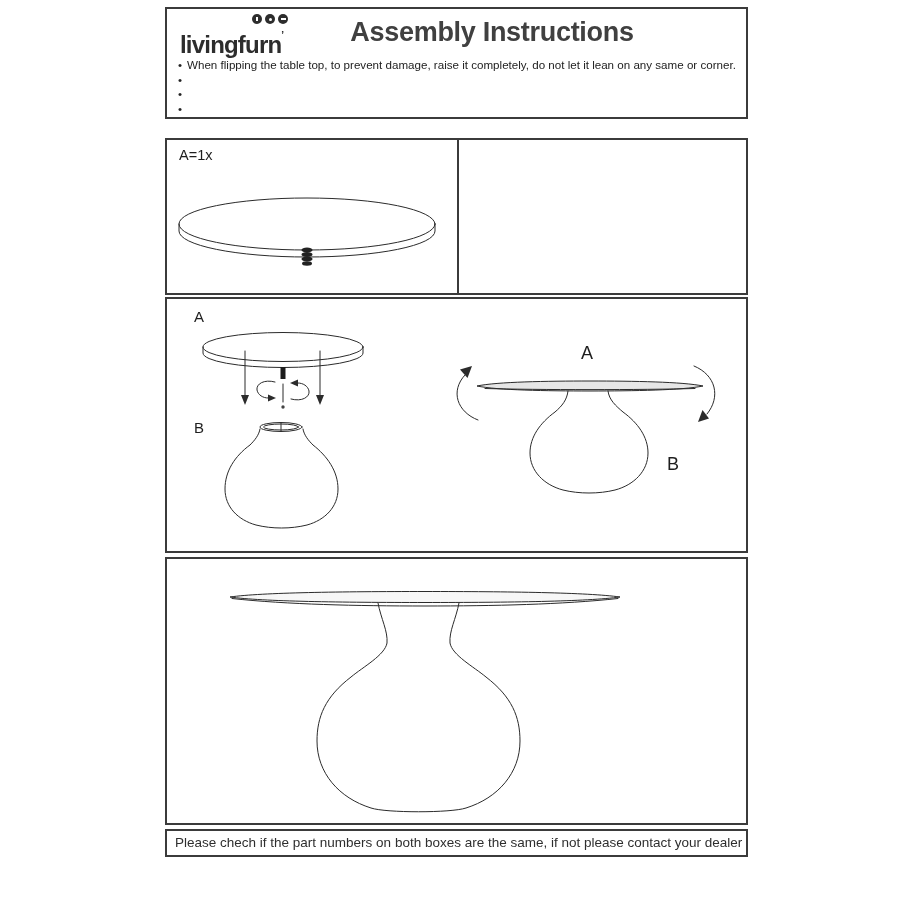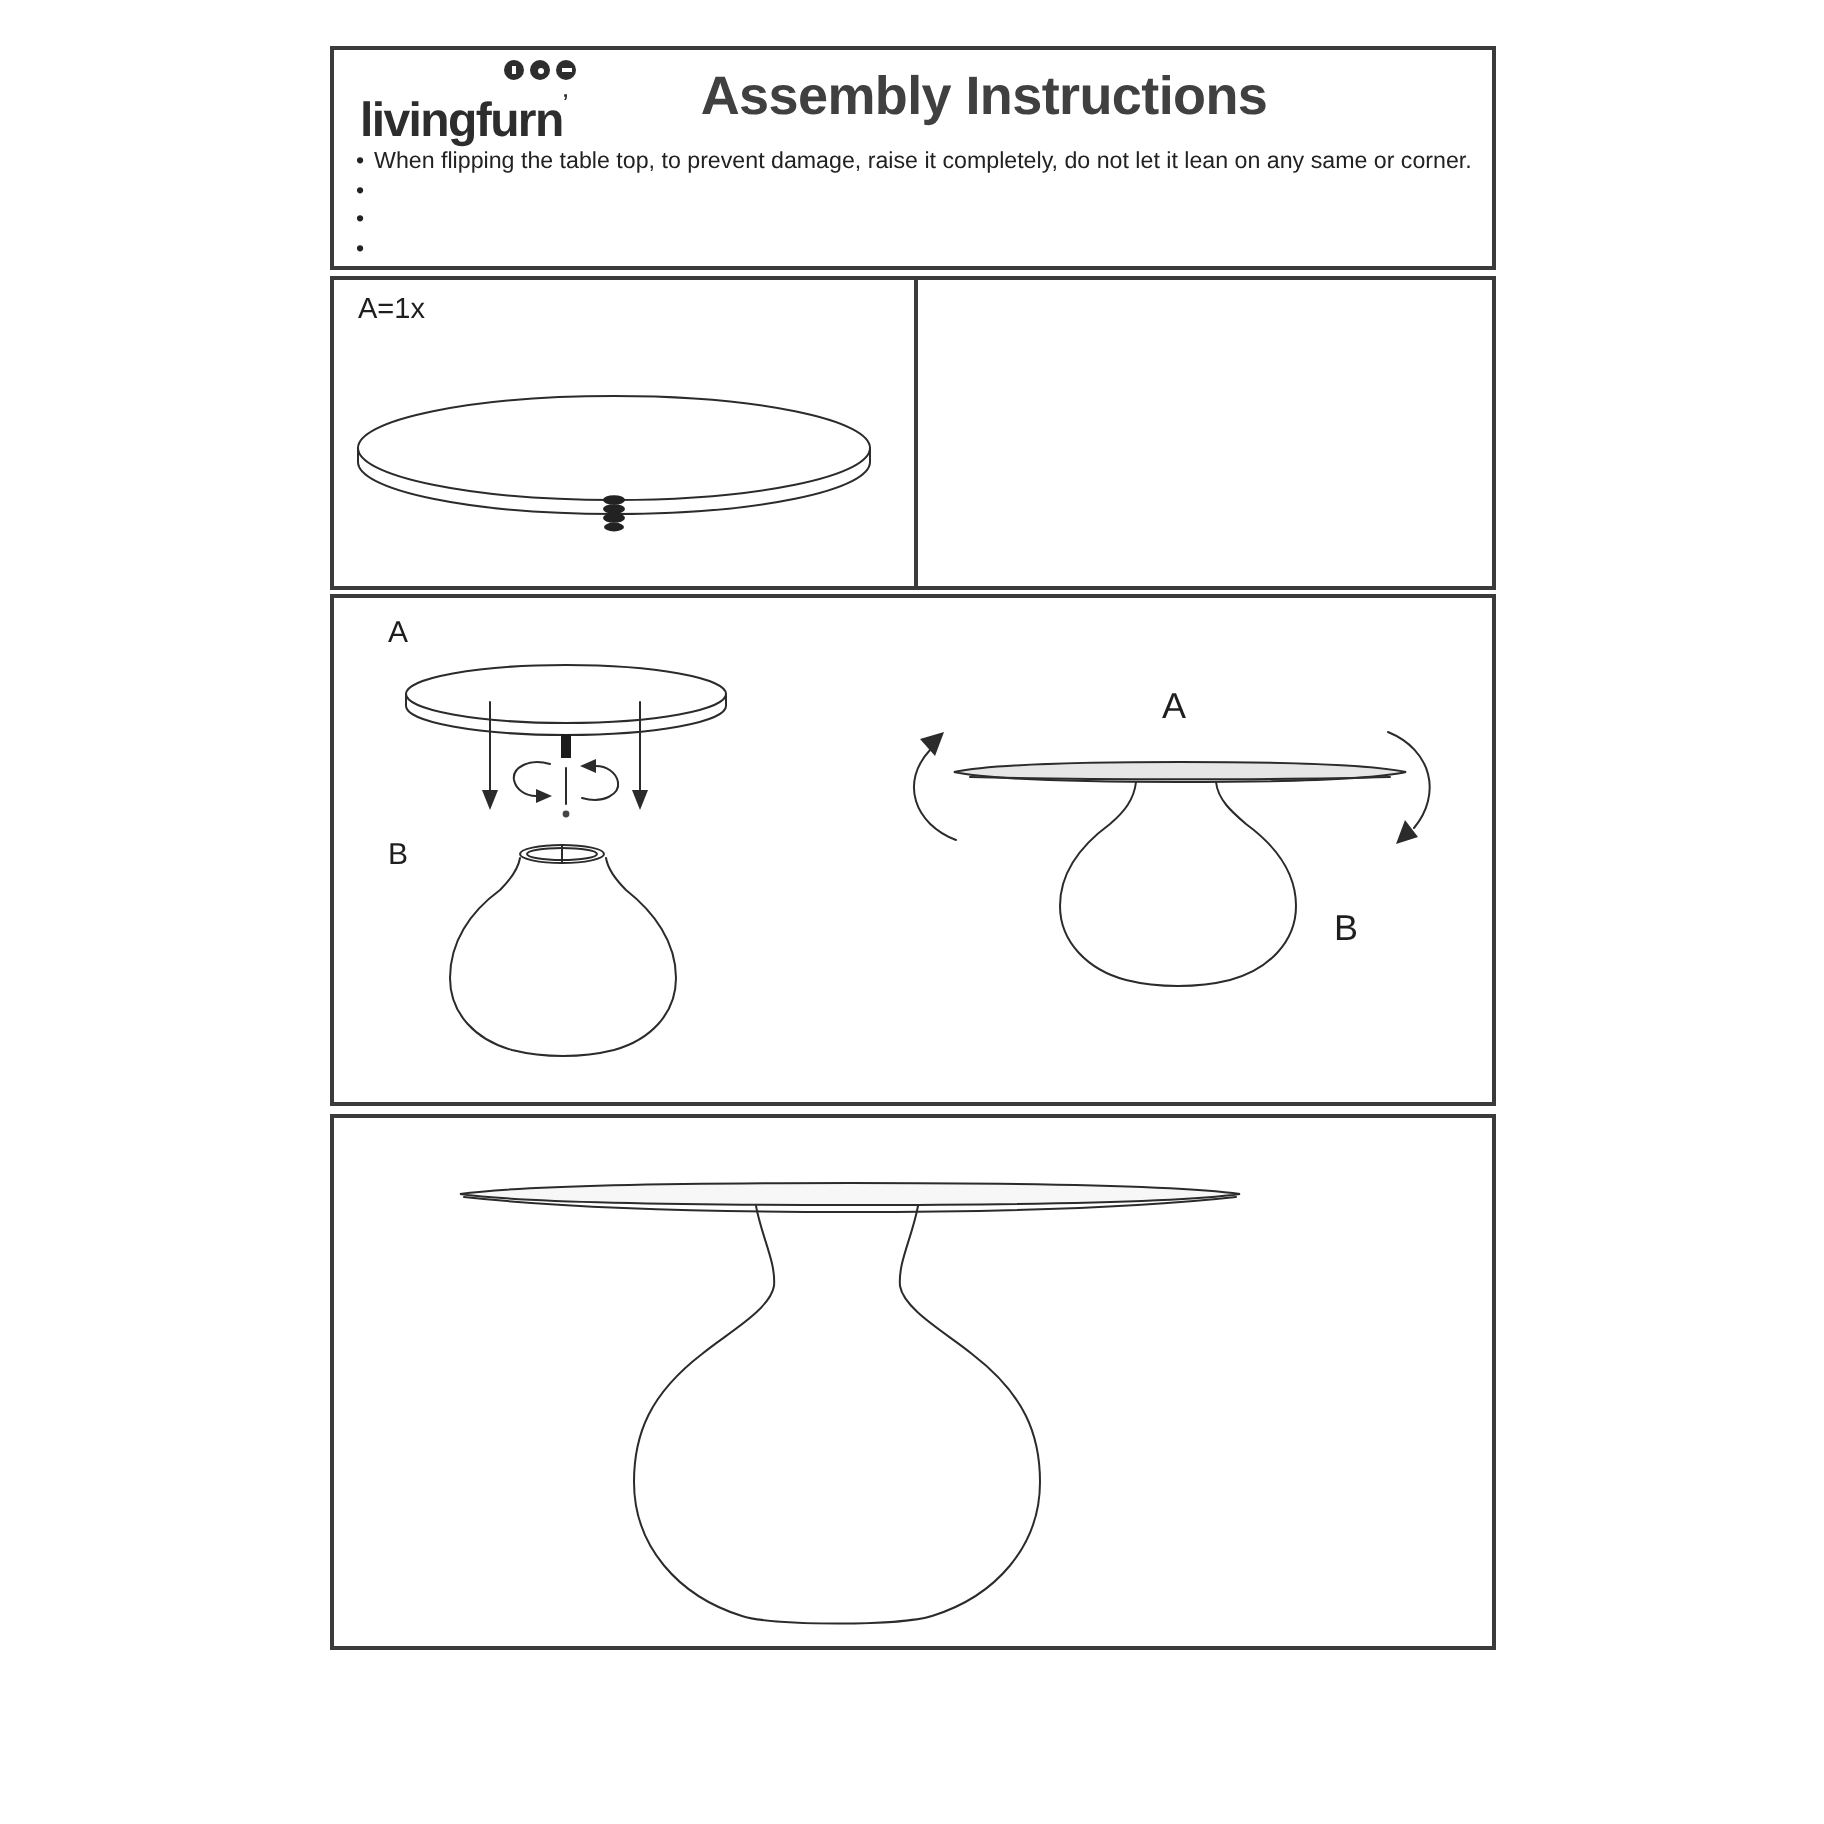--- a/index.html
+++ b/index.html
@@ -2,21 +2,21 @@
 <html><head>
 <meta charset="utf-8">
 <style>
   * { margin:0; padding:0; box-sizing:border-box; }
   html,body { width:912px; height:912px; background:#ffffff; }
   body { position:relative; font-family:"Liberation Sans", sans-serif; color:#2a2a2a; }
   .sheet { position:absolute; inset:0; background:#fff; }
   .box { position:absolute; border:2px solid #3b3b3b; background:#fff; }
 
   
-  .header-box { left:165px; top:23px; width:583px; height:112px; }
+  .header-box { left:165px; top:7px; width:583px; height:112px; }
   .brand { position:absolute; left:13px; top:21px; font-size:24px; font-weight:bold;
            letter-spacing:-0.8px; color:#2d2d2d; }
   .brand-mark { font-size:10px; vertical-align:14px; letter-spacing:0; }
   .logo-dots { position:absolute; left:85px; top:5px; display:flex; gap:3px; }
   .logo-dots .dot { width:10px; height:10px; border-radius:50%; background:#2d2d2d; position:relative; }
   .logo-dots .dot i { position:absolute; background:#fff; }
   .logo-dots .dot.d1 i { left:4px; top:3px; width:2px; height:4px; }
   .logo-dots .dot.d2 i { left:3.5px; top:3.5px; width:3px; height:3px; border-radius:50%; }
   .logo-dots .dot.d3 i { left:2.5px; top:4px; width:5px; height:2px; }
   .page-title { position:absolute; left:150px; top:8px; width:350px; text-align:center;
@@ -170,14 +170,17 @@
     <svg width="579" height="264" viewBox="0 0 579 264">
       <path d="M63,38 C95,33.5 175,32.5 258,32.5 C341,32.5 421,33.5 453,38
                C421,42.5 341,43.5 258,43.5 C175,43.5 95,42.5 63,38 Z" fill="#f7f7f7" stroke="#2b2b2b" stroke-width="1"></path>
       <path class="ln" d="M65,39.5 C120,45.5 190,47 258,47 C326,47 396,45.5 451,39.5"></path>
       <path class="ln" d="M211,44 C214,60 221,72 220,84 C218,96 196,108 184,118 C158,138 150,158 150,182
                C150,214 172,239 204,249 C219,254 284,254 299,249 C331,239 353,214 353,182
                C353,158 345,138 319,118 C307,108 285,96 283,84 C282,72 289,60 292,44"></path>
     </svg>
   </div>
 
+  <div class="box footer-bar">
+    <div class="footer-note">Please chech if the part numbers on both boxes are the same, if not please contact your dealer</div>
+  </div>
 
 </div>
 
 </body></html>

